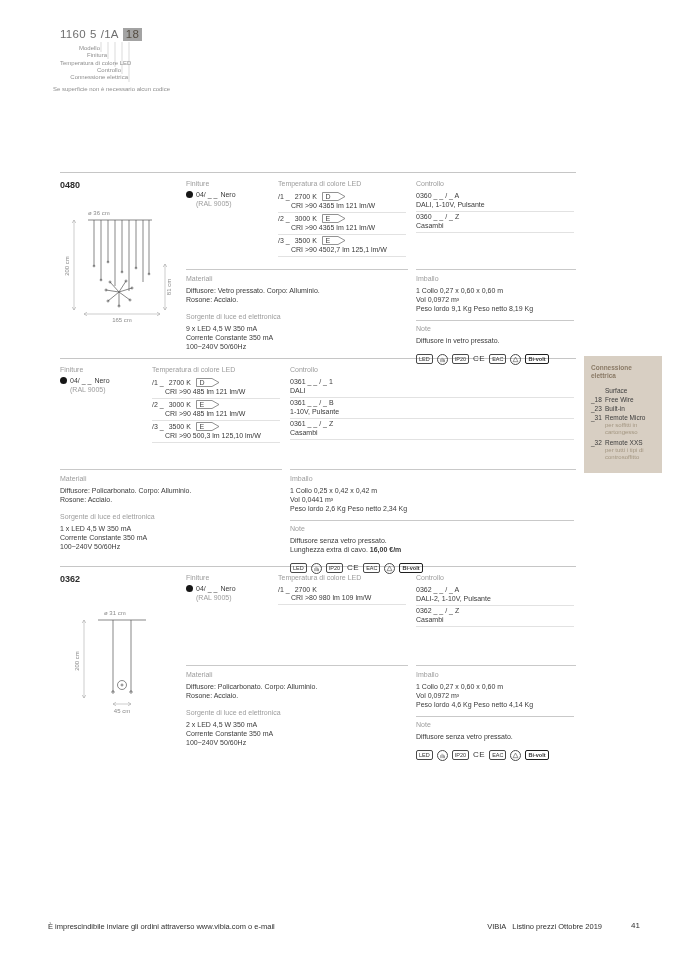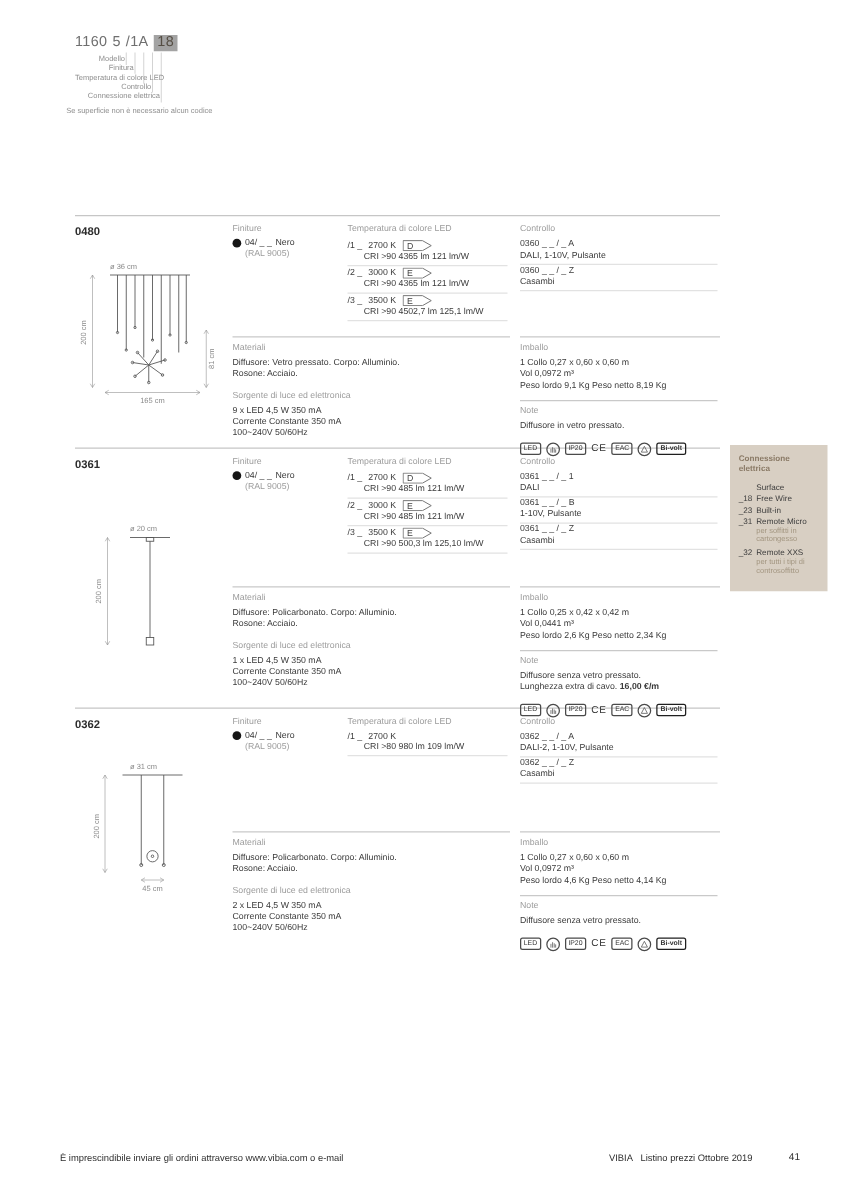--- a/index.html
+++ b/index.html
@@ -249,38 +249,20 @@
                 </svg>
               </span>
             <span class="badge bivolt">Bi-volt</span>
           </div>
         </div>
       </div>
     </div>
   </section>
 
   <section class="product product-1">
-    <div class="p-left">
-      <div class="p-code">0361</div>
-      <svg class="drawing" width="120" height="118" viewBox="0 0 120 118" style="margin-top:40px">
-        <text x="44" y="9">ø 20 cm</text>
-        <g class="main">
-          <line x1="44" y1="14" x2="76" y2="14"></line>
-          <rect x="57" y="14" width="6" height="3"></rect>
-          <line x1="60" y1="17" x2="60" y2="94"></line>
-          <rect x="57" y="94" width="6" height="6"></rect>
-        </g>
-        <g class="dim">
-          <line x1="26" y1="14" x2="26" y2="100"></line>
-          <path d="M24.2 17 L26 14 L27.8 17"></path>
-            <path d="M24.2 97 L26 100 L27.8 97"></path>
-        </g>
-        <text transform="rotate(-90 21 57)" x="21" y="57" text-anchor="middle">200 cm</text>
-      </svg>
-    </div>
     <div class="p-main">
       <div class="p-row1">
         <div class="col-fin">
           <div class="lbl">Finiture</div>
           <div class="fin-row">
             <span class="dot"></span>
             <span>04/ _ _</span>
             <span>Nero</span>
           </div>
           <div class="ral">(RAL 9005)</div>

